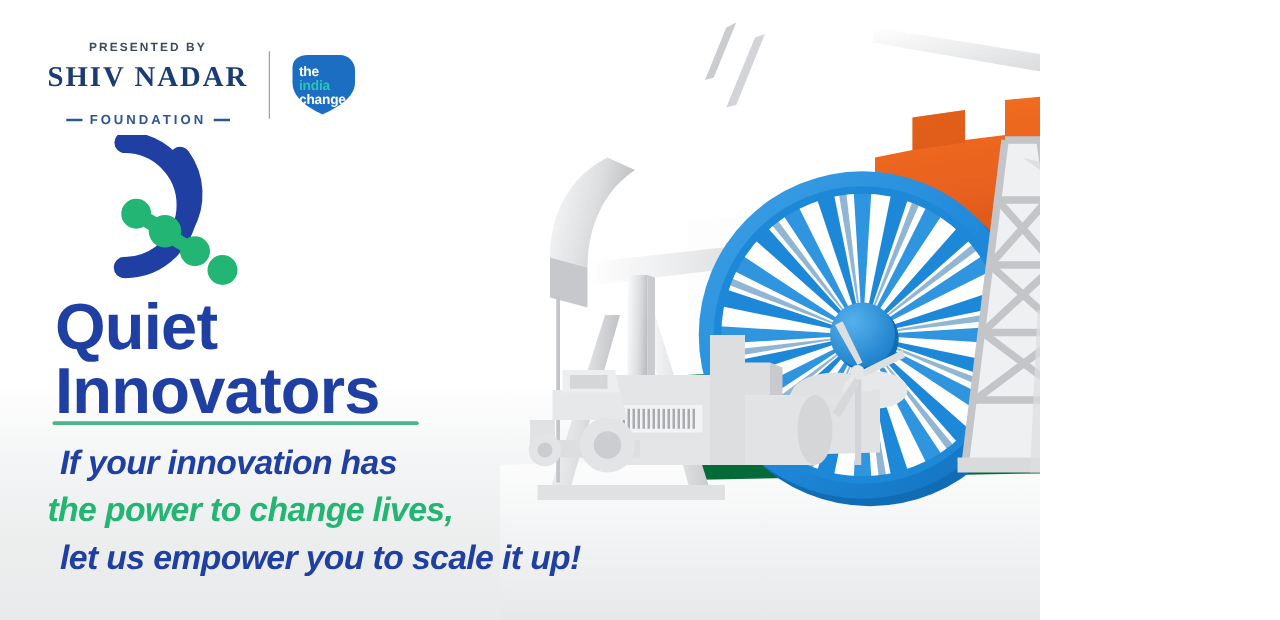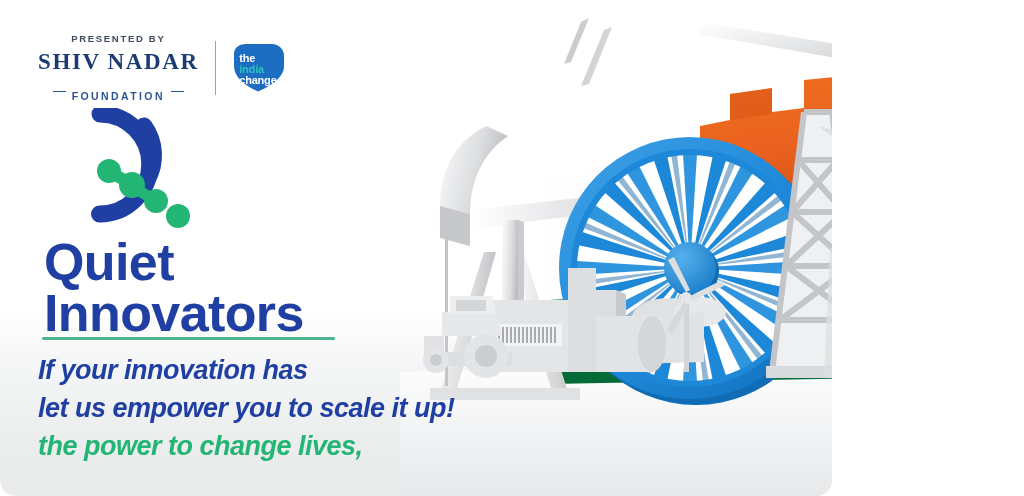--- a/index.html
+++ b/index.html
@@ -9,42 +9,41 @@
     background:#ffffff;
     position:relative;
   }
   #stage {
     position:relative;
     width:832px;
     height:496px;
     background:
       linear-gradient(to bottom, #ffffff 0%, #ffffff 62%, #f4f5f6 74%, #eceded 88%, #e9eaeb 100%);
     overflow:hidden;
-    border-radius:16px;
   }
 
   
   #left-panel { position:absolute; left:0; top:0; width:540px; height:496px; z-index:40; }
 
   
   #presented-lockup {
     position:absolute; left:38px; top:34px;
     display:flex; align-items:center; gap:16px;
   }
   #snf-block { text-align:center; line-height:1; }
   .snf-presented {
     font-size:9.5px; letter-spacing:1.7px; color:#3d4a5c;
     font-weight:700; margin-bottom:6px;
   }
   .snf-name {
     font-family:"Liberation Serif", serif;
     font-size:23px; letter-spacing:1.6px; color:#1a3b73; font-weight:700;
     margin-bottom:18px; white-space:nowrap;
   }
-  .snf-foundation-row { display:flex; align-items:flex-start; justify-content:center; gap:6px; }
+  .snf-foundation-row { display:flex; align-items:center; justify-content:center; gap:6px; }
   .snf-rule { width:13px; height:1.6px; background:#2c5596; }
   .snf-foundation {
     font-size:10.5px; letter-spacing:2.4px; color:#2c5596; font-weight:700;
   }
   #lockup-divider { width:1.6px; height:54px; background:#9aa3ad; }
 
   
   #tbi-logo { position:relative; width:52px; height:48px; }
   #tbi-logo svg { position:absolute; left:0; top:0; }
   #tbi-text {
@@ -73,21 +72,21 @@
     width:293px; height:3px; background:#4cb58c; border-radius:2px;
   }
 
   
   #tagline {
     position:absolute; left:38px; top:352px;
     font-size:27px; font-style:italic; font-weight:700;
     line-height:1.40; letter-spacing:-0.5px;
   }
   .tg-line { display:block; white-space:nowrap; }
-  .tg-blue { color:#1f3fa3; }
+  .tg-blue { color:#1f3fa3;margin-left:10px; }
   .tg-green { color:#22b573; }
 
   
   #illustration {
     position:absolute; left:400px; top:0; width:624px; height:496px; z-index:10;
   }
   #illustration svg { display:block; }
 </style>
 </head>
 <body>
@@ -475,18 +474,18 @@
 
     <div id="wordmark">
       <span class="wm-line">Quiet</span>
       <span class="wm-line">Innovators</span>
     </div>
 
     <div id="green-rule"></div>
 
     <div id="tagline">
       <span class="tg-line tg-blue">If your innovation has</span>
+      <span class="tg-line tg-green">the power to change lives,</span>
       <span class="tg-line tg-blue">let us empower you to scale it up!</span>
-      <span class="tg-line tg-green">the power to change lives,</span>
     </div>
 
   </div>
 </div>
 
 </body></html>

